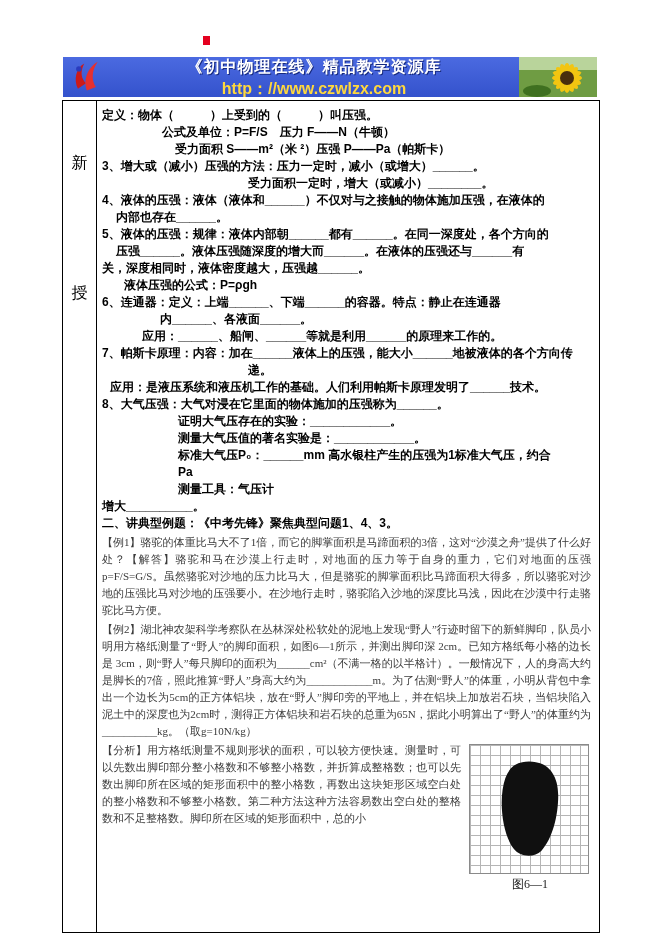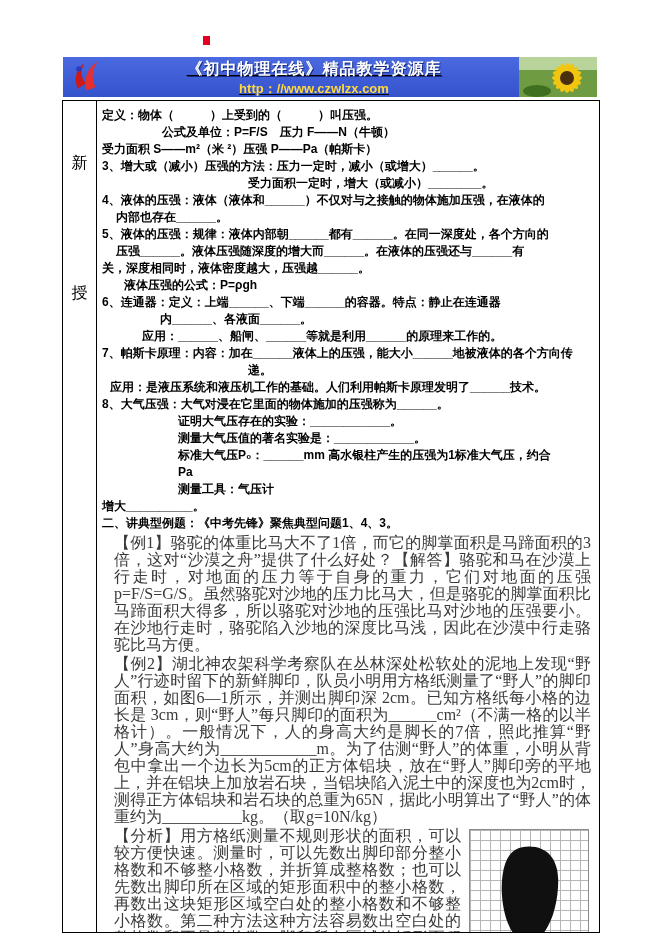--- a/index.html
+++ b/index.html
@@ -9,27 +9,27 @@
   }
   .red-mark{position:absolute;left:203px;top:36px;width:7px;height:9px;background:#e4001f;}
 
   
   .banner{
     position:absolute;left:63px;top:57px;width:534px;height:40px;
     background:linear-gradient(180deg,#4b6ae0 0%,#3452cc 100%);
     display:flex;align-items:center;overflow:hidden;
   }
   .logo{width:46px;height:40px;display:flex;align-items:center;justify-content:center;flex:0 0 auto;}
-  .banner-text{flex:1;text-align:center;line-height:1.1;padding-top:2px;text-decoration:underline;}
+  .banner-text{flex:1;text-align:center;line-height:1.1;padding-top:2px;}
   .banner-title{
     color:#ffffff;font-weight:bold;font-size:16px;letter-spacing:1px;
     text-shadow:1px 1px 0 #16297e;
   }
   .banner-url{
-    color:#ffd83d;font-weight:bold;font-size:13px;margin-top:4px;cursor:pointer;
+    color:#ffd83d;font-weight:bold;font-size:16px;margin-top:4px;cursor:pointer;
   }
   .sunflower{width:78px;height:40px;flex:0 0 auto;}
 
   
   .main-box{
     position:absolute;left:62px;top:100px;width:538px;height:833px;
     border:1px solid #000;display:flex;box-sizing:border-box;background:#fff;
   }
   .gutter{width:33px;border-right:1px solid #000;position:relative;flex:0 0 auto;
     font-family:"Liberation Serif", serif;font-size:16px;}
@@ -38,29 +38,29 @@
   .gutter-char.c2{top:182px;}
 
   .content{flex:1;padding:6px 8px 0 5px;overflow:hidden;}
 
   
   .outline-line{
     font-size:12px;line-height:17px;font-weight:700;white-space:normal;
   }
   .i10{margin-left:8px}.i16{margin-left:14px}.i24{margin-left:22px}
   .i44{margin-left:40px}.i52{}.i60{margin-left:58px}
-  .i62{margin-left:60px}.i75{}.i78{margin-left:76px}
+  .i62{margin-left:60px}.i75{margin-left:73px}.i78{margin-left:76px}
   .i148{margin-left:146px}
 
   
   .examples{margin-top:2px;}
   .examples p{
     font-family:"Liberation Serif", serif;
-    font-size:16px;line-height:17px;color:#3a3a3a;
-    margin:0 0 2px 12px;text-align:justify;
+    font-size:11px;line-height:17px;color:#3a3a3a;
+    margin:0 0 2px 0;text-align:justify;
   }
 
   
   .figure{float:right;width:122px;margin:2px 0 2px 8px;}
   .grid-box{
     width:118px;height:128px;border:1px solid #8a8a8a;position:relative;background:#fff;
     background-image:
       linear-gradient(to right,#b5b5b5 1px,transparent 1px),
       linear-gradient(to bottom,#b5b5b5 1px,transparent 1px);
     background-size:10px 10px;

